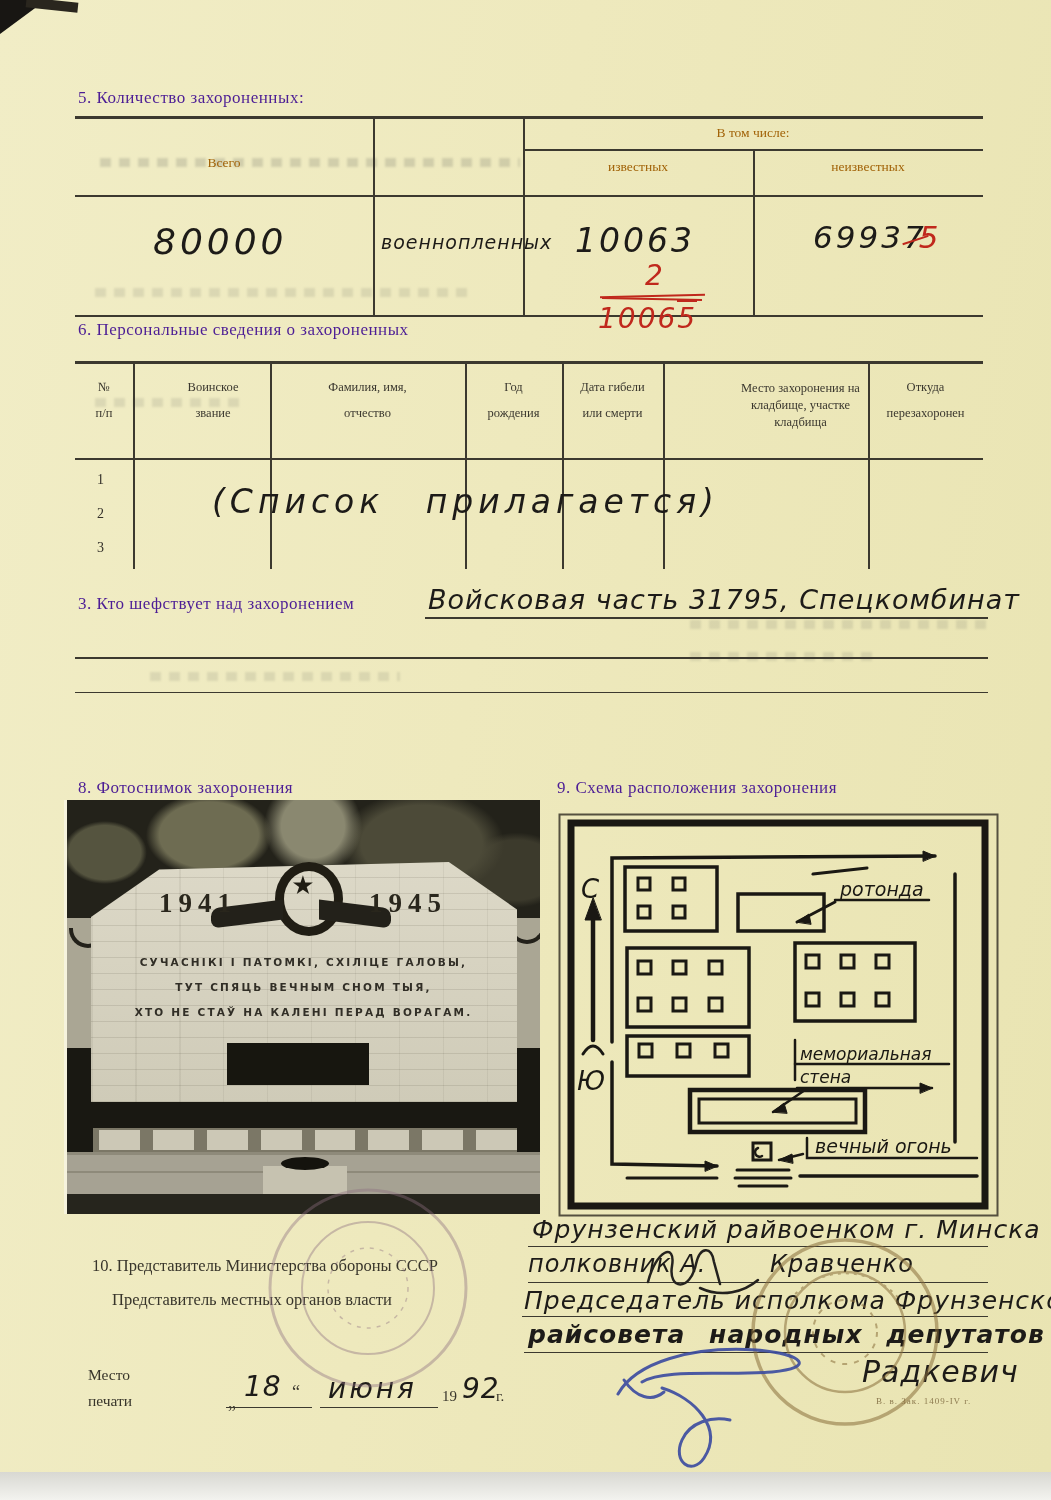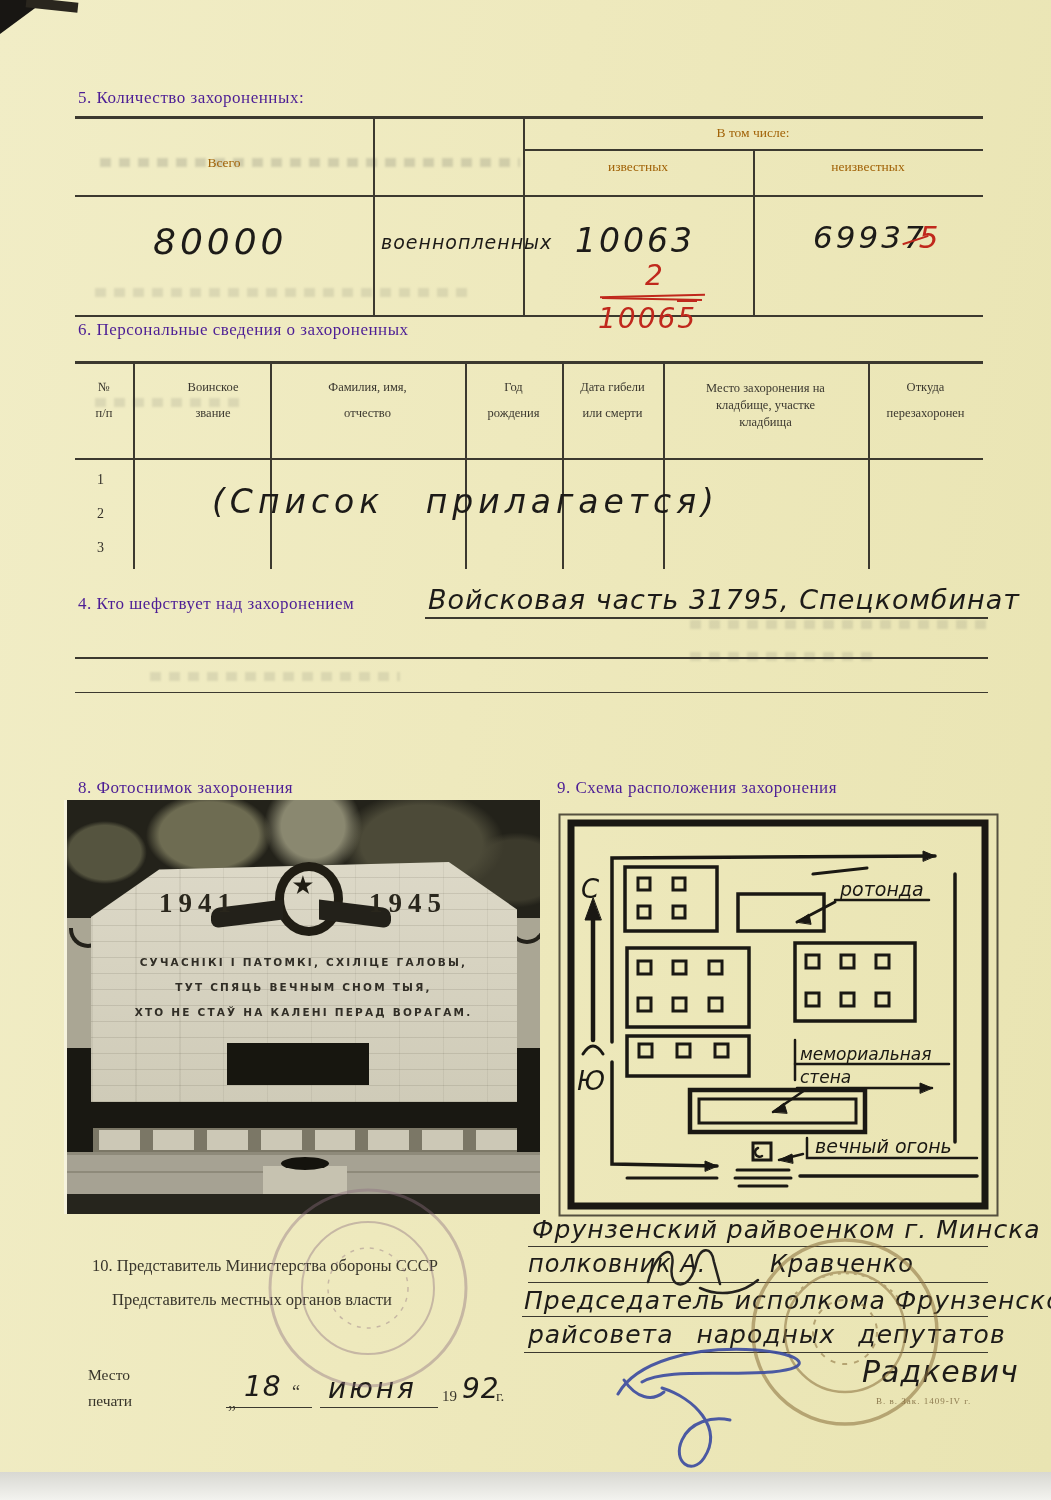--- a/index.html
+++ b/index.html
@@ -157,33 +157,33 @@
     <div class="th6" style="left:0;width:58px;">№
 п/п</div>
     <div class="th6" style="left:58px;width:160px;">Воинское
 звание</div>
     <div class="th6" style="left:195px;width:195px;">Фамилия, имя,
 отчество</div>
     <div class="th6" style="left:390px;width:97px;">Год
 рождения</div>
     <div class="th6" style="left:487px;width:101px;">Дата гибели
 или смерти</div>
-    <div class="th6 tight" style="left:588px;width:205px;">Место захоронения на
+    <div class="th6 tight" style="left:588px;width:205px;padding-left:35px;">Место захоронения на
 кладбище, участке
 кладбища</div>
     <div class="th6" style="left:793px;width:115px;">Откуда
 перезахоронен</div>
 
     <div class="rownum" style="left:22px;top:108px;">1</div>
     <div class="rownum" style="left:22px;top:142px;">2</div>
     <div class="rownum" style="left:22px;top:176px;">3</div>
   </div>
   <div class="hw" style="left:212px;top:482px;font-size:33px;letter-spacing:5px;word-spacing:26px;">(Список  прилагается)</div>
 
-  <div class="ptitle" style="left:78px;top:594px;">4. Кто шефствует над захоронением</div>
+  <div class="ptitle" style="left:78px;top:594px;">3. Кто шефствует над захоронением</div>
   <div class="hw" style="left:428px;top:584px;font-size:27px;">Войсковая часть 31795, Спецкомбинат</div>
   <div class="rule" style="left:425px;top:617px;width:563px;"></div>
   <div class="rule" style="left:75px;top:657px;width:913px;"></div>
   <div class="rule thin" style="left:75px;top:692px;width:913px;"></div>
 
   <div class="ptitle" style="left:78px;top:778px;">8. Фотоснимок захоронения</div>
 
   <div class="photo">
     <div class="trees"></div>
     <div class="pylon" style="left:0;"></div>
@@ -303,21 +303,21 @@
   <div class="plabel" style="left:80px;top:1256px;margin-left:12px;">10. Представитель Министерства обороны СССР</div>
   <div class="plabel" style="left:112px;top:1290px;">Представитель местных органов власти</div>
 
   <div class="hw" style="left:532px;top:1215px;font-size:25px;">Фрунзенский райвоенком г. Минска</div>
   <div class="rule thin" style="left:528px;top:1246px;width:460px;"></div>
   <div class="hw" style="left:528px;top:1250px;font-size:24px;">полковник А.</div>
   <div class="hw" style="left:770px;top:1250px;font-size:24px;">Кравченко</div>
   <div class="rule thin" style="left:528px;top:1282px;width:460px;"></div>
   <div class="hw" style="left:524px;top:1286px;font-size:25px;">Председатель исполкома Фрунзенского</div>
   <div class="rule thin" style="left:522px;top:1316px;width:466px;"></div>
-  <div class="hw" style="left:528px;top:1320px;font-size:25px;word-spacing:14px;">райсовета народных депутатов</div>
+  <div class="hw" style="left:528px;top:1320px;font-size:25px;word-spacing:14px;font-weight:bold;">райсовета народных депутатов</div>
   <div class="rule thin" style="left:524px;top:1352px;width:464px;"></div>
   <div class="hw" style="left:862px;top:1354px;font-size:30px;">Радкевич</div>
 
   <div class="plabel" style="left:88px;top:1362px;white-space:pre-line;line-height:1.7;font-size:15.5px;font-family:Liberation Serif, serif;">Место
 печати</div>
 
   <div class="plabel" style="left:228px;top:1392px;font-size:18px;">„</div>
   <div class="hw" style="left:244px;top:1370px;font-size:28px;">18</div>
   <div class="plabel" style="left:292px;top:1382px;font-size:18px;">“</div>
   <div class="rule thin" style="left:226px;top:1407px;width:86px;"></div>

